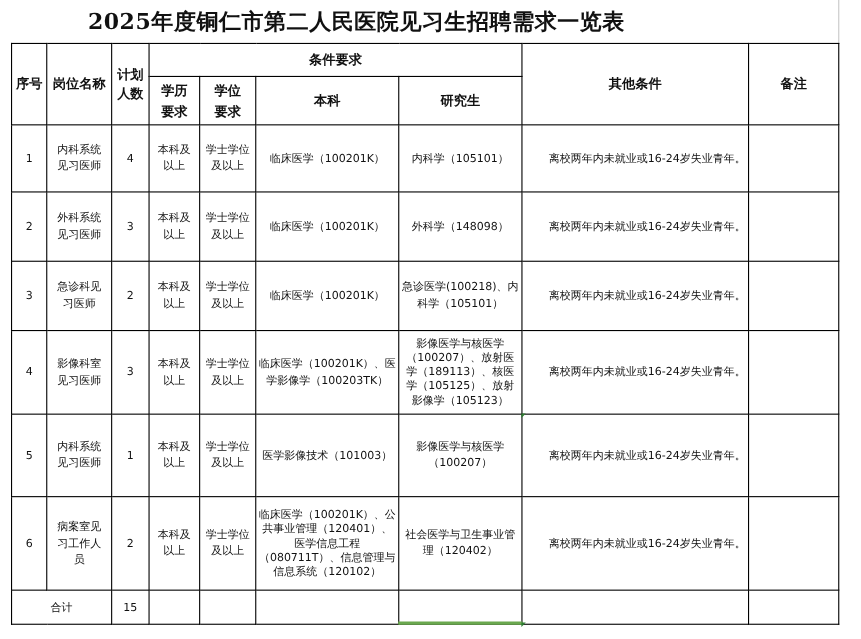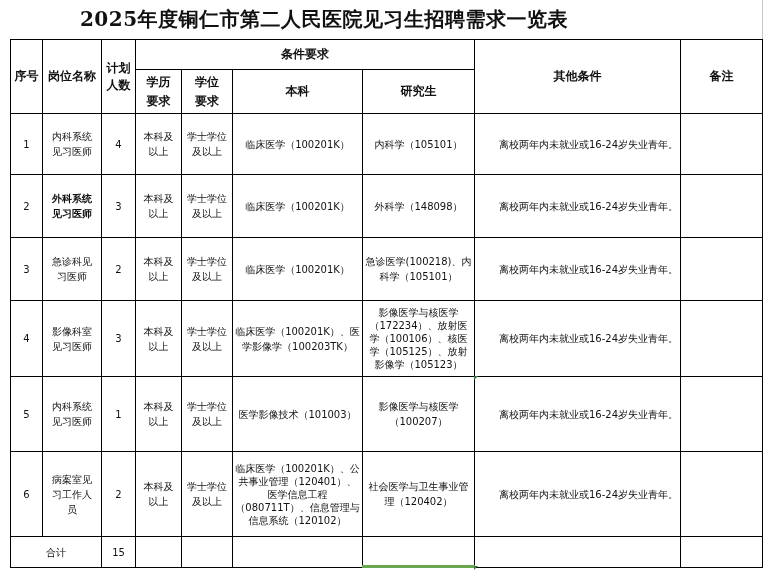--- a/index.html
+++ b/index.html
@@ -54,21 +54,21 @@
       <td>4</td>
       <td style="padding:0 5px;">本科及以上</td>
       <td>学士学位及以上</td>
       <td>临床医学（100201K）</td>
       <td>内科学（105101）</td>
       <td class="left">离校两年内未就业或16-24岁失业青年。</td>
       <td></td>
     </tr>
     <tr style="height:63px">
       <td>2</td>
-      <td style="padding:0 6px;font-weight:bold;">外科系统见习医师</td>
+      <td style="padding:0 6px;">外科系统见习医师</td>
       <td>3</td>
       <td style="padding:0 5px;">本科及以上</td>
       <td>学士学位及以上</td>
       <td>临床医学（100201K）</td>
       <td>外科学（148098）</td>
       <td class="left">离校两年内未就业或16-24岁失业青年。</td>
       <td></td>
     </tr>
     <tr style="height:63px">
       <td>3</td>
@@ -81,21 +81,21 @@
       <td class="left">离校两年内未就业或16-24岁失业青年。</td>
       <td></td>
     </tr>
     <tr style="height:76px">
       <td>4</td>
       <td style="padding:0 6px;">影像科室见习医师</td>
       <td>3</td>
       <td style="padding:0 5px;">本科及以上</td>
       <td>学士学位及以上</td>
       <td>临床医学（100201K）、医学影像学（100203TK）</td>
-      <td style="line-height:13px;">影像医学与核医学（172234）、放射医学（100106）、核医学（105125）、放射影像学（105123）</td>
+      <td style="line-height:13px;">影像医学与核医学（100207）、放射医学（189113）、核医学（105125）、放射影像学（105123）</td>
       <td class="left">离校两年内未就业或16-24岁失业青年。</td>
       <td></td>
     </tr>
     <tr style="height:75px">
       <td>5</td>
       <td style="padding:0 6px;">内科系统见习医师</td>
       <td>1</td>
       <td style="padding:0 5px;">本科及以上</td>
       <td>学士学位及以上</td>
       <td>医学影像技术（101003）</td>

